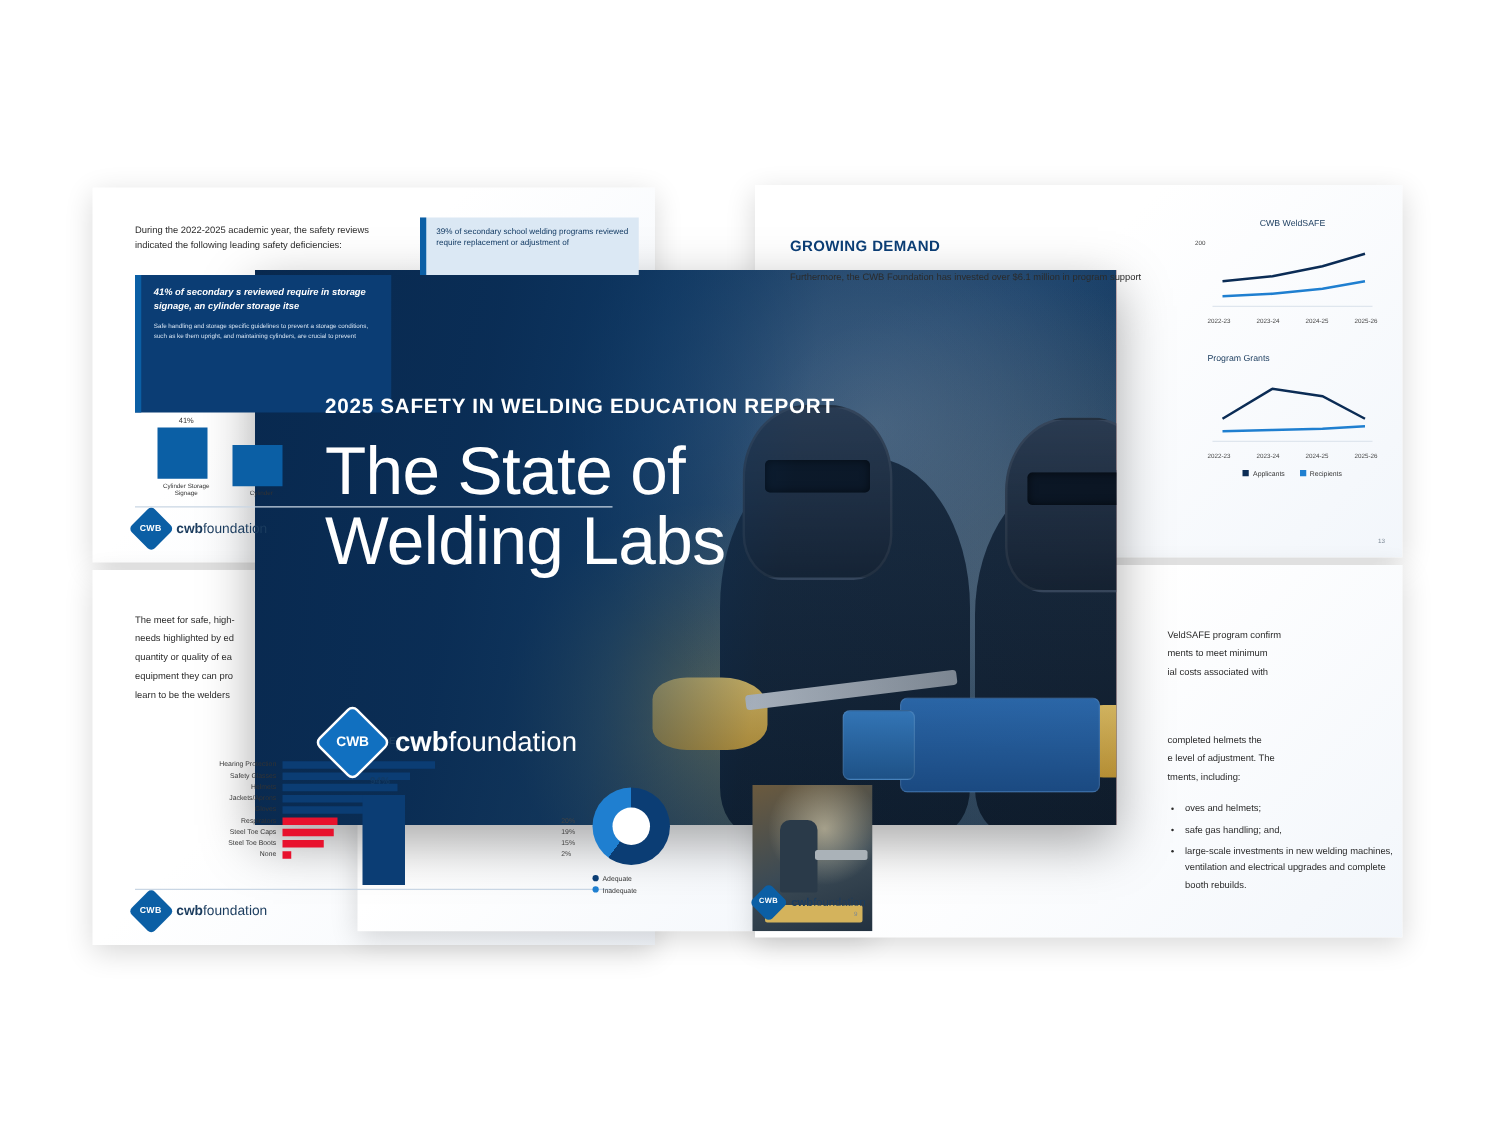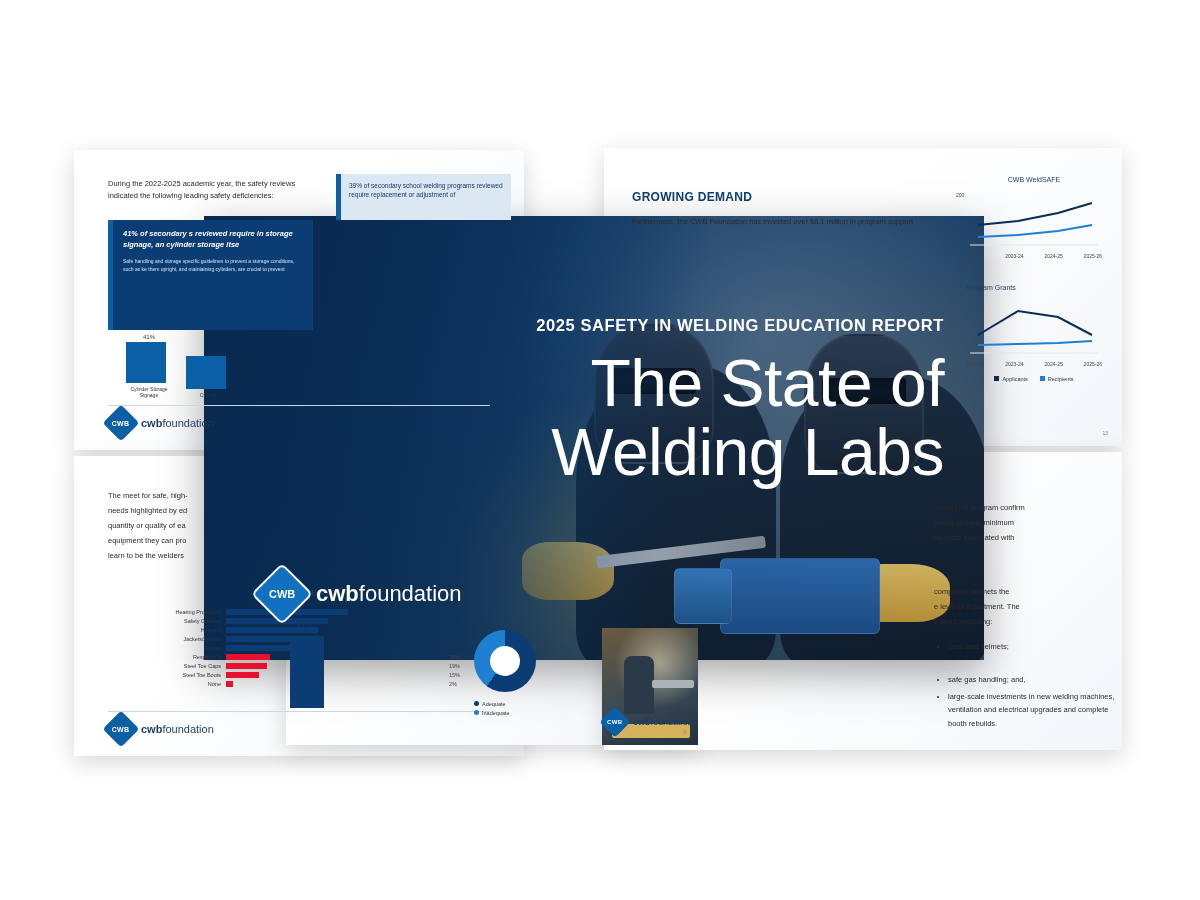--- a/index.html
+++ b/index.html
@@ -94,25 +94,24 @@
     transform: translateY(-50%);
     text-align: center; font-size: 8px; color: #123a63; z-index: 3; font-weight: bold;
   }
   .legend { font-size: 5.5px; color: #333; line-height: 1.6; }
   .legend i { display: inline-block; width: 5px; height: 5px; border-radius: 50%; margin-right: 3px; }
   .ticklab { font-size: 5px; color: #444; }
 
   
   #cover {
     position: absolute;
-    left: 204px; top: 216px; width: 780px; height: 444px;
+    left: 204px; top: 216px; width: 689px; height: 444px;
     box-shadow: 0 14px 40px rgba(0,0,0,0.35);
     overflow: hidden;
     background: #7f1d1d;
-    text-align: right;
   }
   .cover-photo {
     position: absolute; inset: 0;
     background:
       radial-gradient(circle at 72% 28%, rgba(120,140,160,0.55), rgba(20,30,45,0) 42%),
       radial-gradient(circle at 88% 62%, rgba(150,160,170,0.35), rgba(20,30,45,0) 40%),
       radial-gradient(circle at 52% 78%, rgba(190,170,90,0.45), rgba(20,30,45,0) 32%),
       linear-gradient(160deg, #123a63 0%, #16406c 35%, #1d3c58 60%, #243a4e 100%);
   }
   .welder {
@@ -146,21 +145,21 @@
   .cover-scrim {
     position: absolute; inset: 0;
     background: linear-gradient(100deg, rgba(8,40,78,0.97) 0%, rgba(9,44,84,0.93) 26%, rgba(11,52,95,0.62) 44%, rgba(13,48,86,0.18) 60%, rgba(10,30,55,0.10) 100%);
   }
   .cover-content { position: absolute; z-index: 5; left: 56px; top: 100px; right: 40px; }
   .cover-eyebrow {
     color: #ffffff; font-size: 16.5px; font-weight: bold; letter-spacing: .6px;
     margin-bottom: 14px;
   }
   .cover-title {
-    color: #ffffff; font-size: 66px; line-height: 1.04; font-weight: normal;
+    color: #ffffff; font-size: 54px; line-height: 1.04; font-weight: normal;
     letter-spacing: -0.5px;
   }
   .cover-logo { position: absolute; z-index: 5; left: 56px; bottom: 44px; display: flex; align-items: center; gap: 12px; }
   .cover-mark {
     width: 44px; height: 44px; background: #1170c0; transform: rotate(45deg);
     border-radius: 6px; display: flex; align-items: center; justify-content: center;
     border: 2px solid #ffffff;
   }
   .cover-mark span { transform: rotate(-45deg); color: #fff; font-size: 11px; font-weight: bold; }
   .cover-word { color: #fff; font-size: 22px; }
@@ -383,21 +382,21 @@
         <div>ial costs associated with</div>
       </div>
 
       <div class="para" style="position:absolute; left:330px; top:132px; width:180px; font-size:7.5px; line-height:2.0;">
         <div>completed helmets the</div>
         <div>e level of adjustment. The</div>
         <div>tments, including:</div>
       </div>
 
       <ul style="position:absolute; left:344px; top:188px; width:170px; font-size:7.5px; color:#2b2b2b; line-height:1.75;">
-        <li style="list-style:disc; margin-bottom:20px;">oves and helmets;</li>
+        <li style="list-style:disc; margin-bottom:4px;">oves and helmets;</li>
         <li style="list-style:disc; margin-bottom:4px;">safe gas handling; and,</li>
         <li style="list-style:disc;">large-scale investments in new welding machines, ventilation and electrical upgrades and complete booth rebuilds.</li>
       </ul>
     </div>
   </div>
 
   <div id="cover">
     <div class="cover-photo">
 
       <div class="welder" style="left:372px; top:150px; width:200px; height:300px;"></div>

